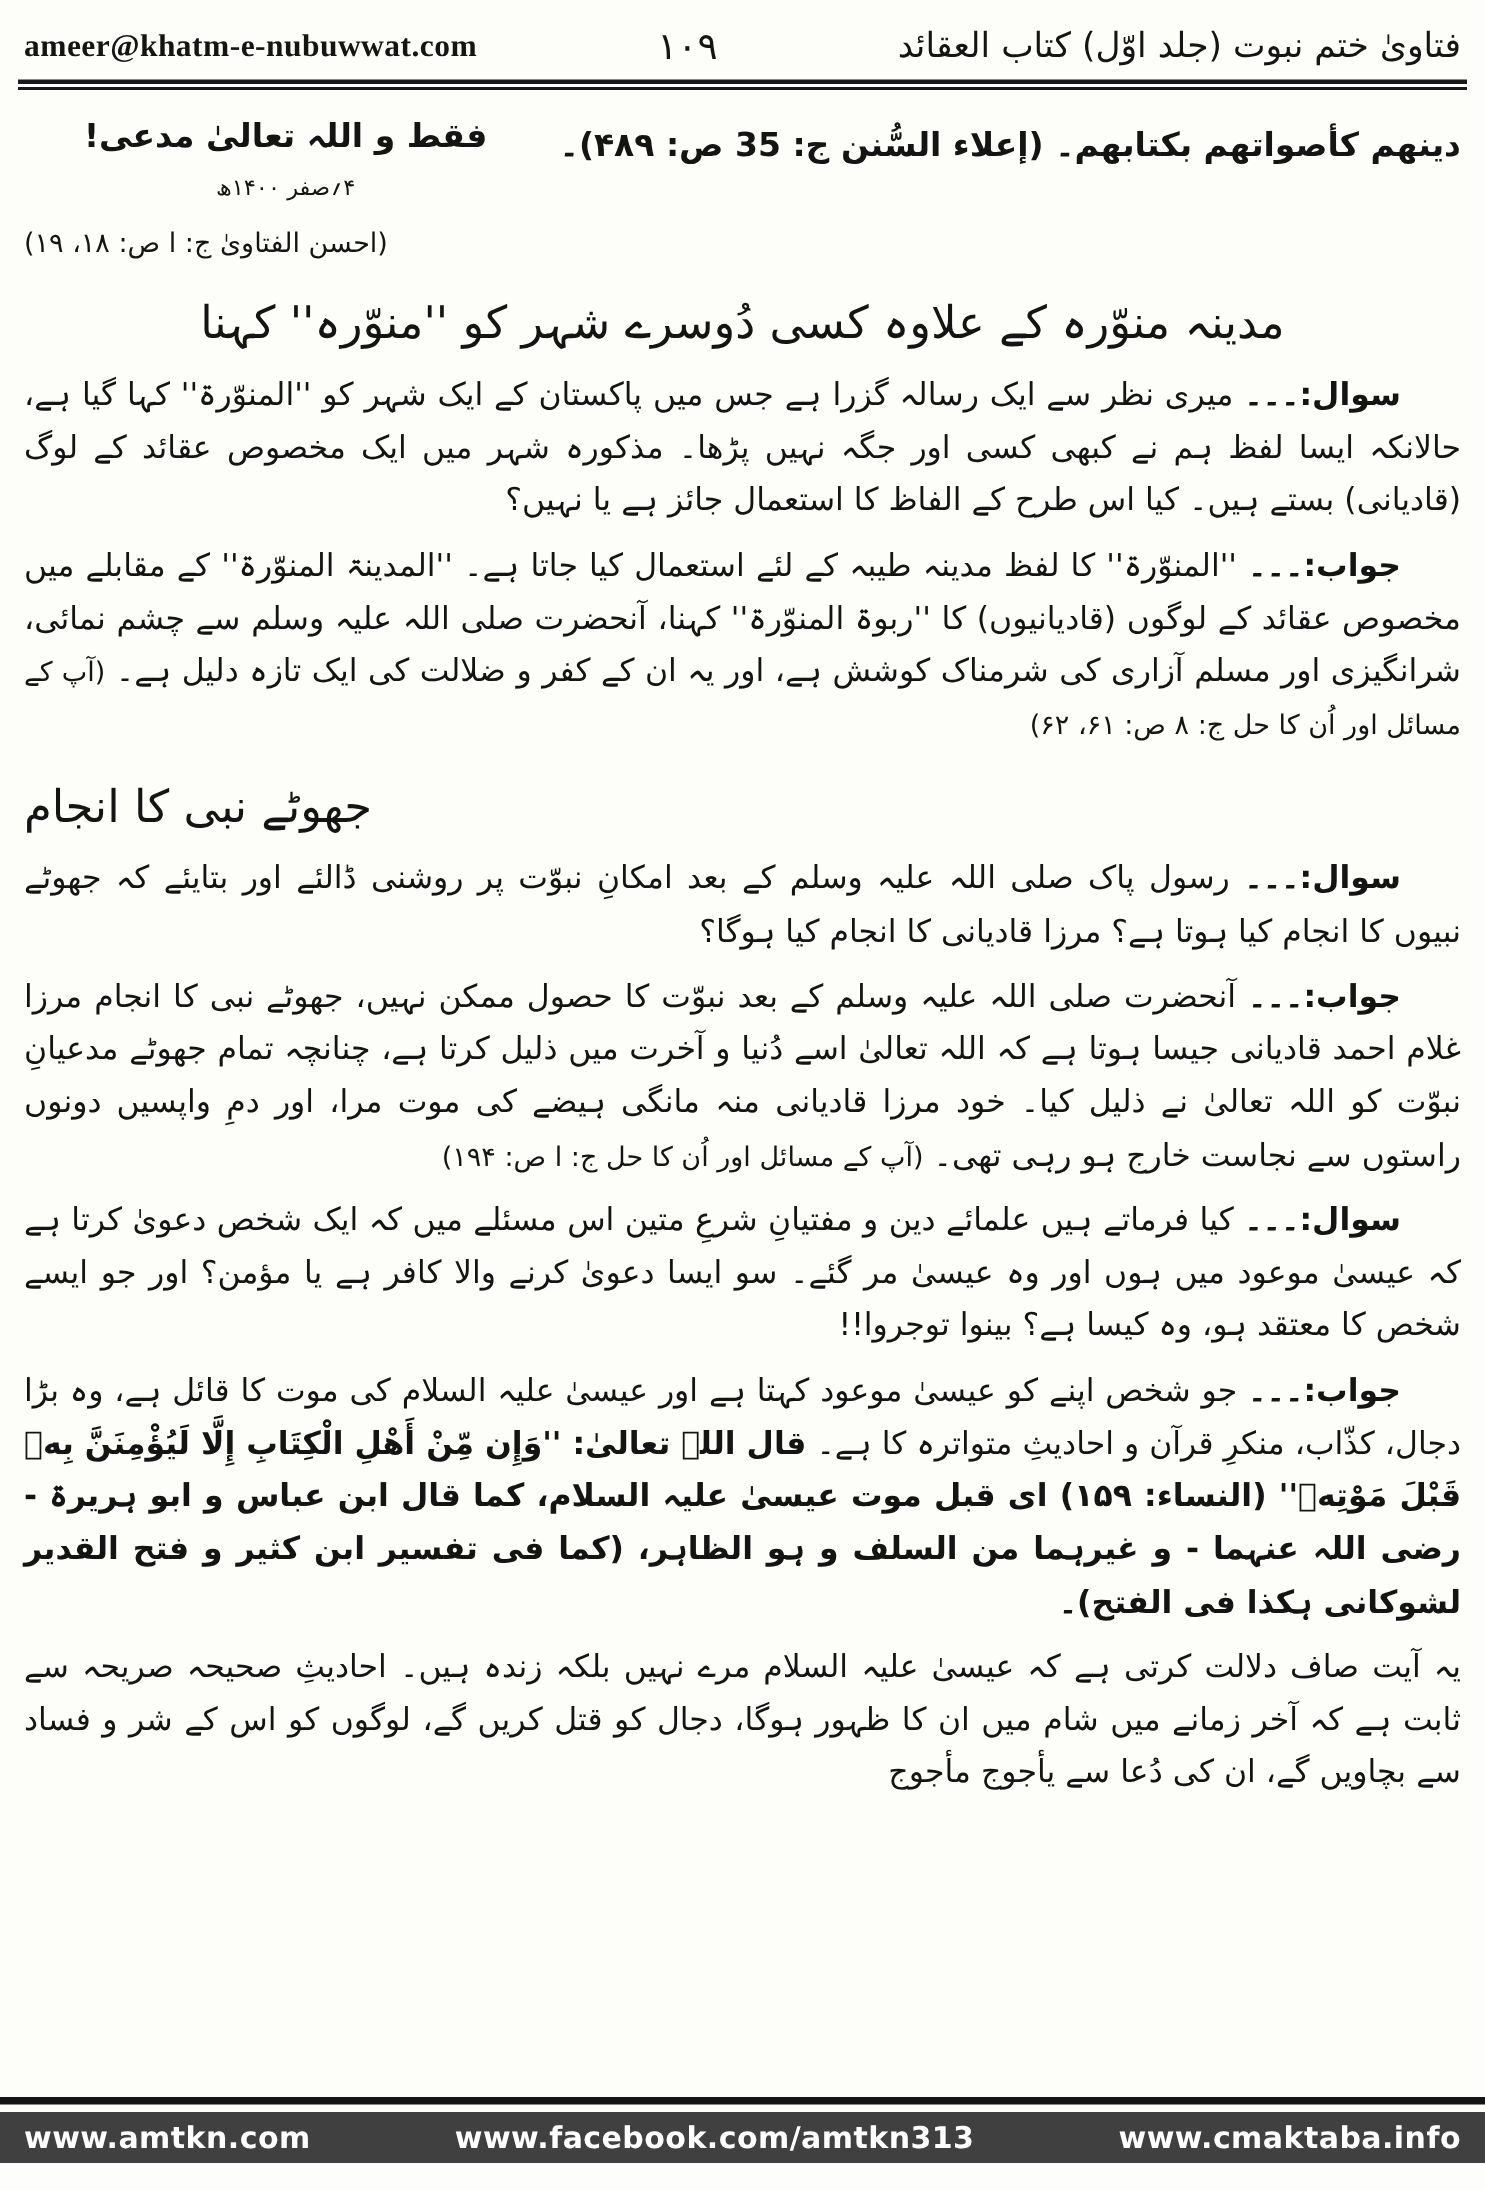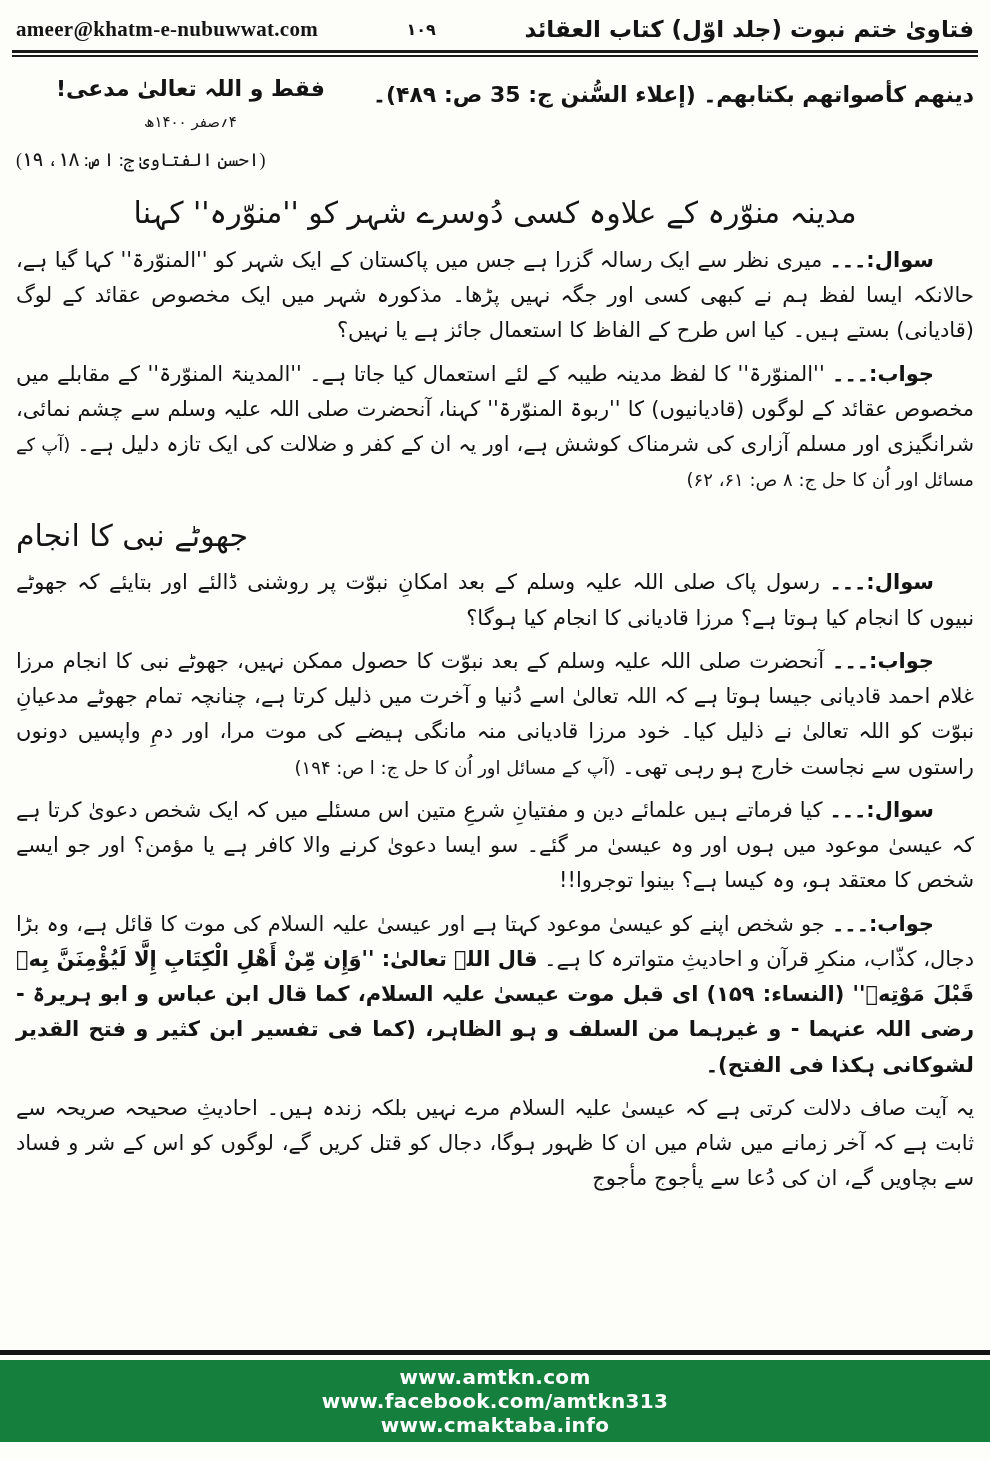--- a/index.html
+++ b/index.html
@@ -25,28 +25,28 @@
     align-items: center;
     padding: 16px 16px 8px 16px;
   }
   .header-email {
     font-family: "Liberation Serif", serif;
     font-weight: bold;
     font-size: 21px;
     letter-spacing: 0.3px;
   }
   .header-page-number {
-    font-size: 16px;
-    font-weight: bold;
+    font-size: 25px;
+    font-weight: normal;
     text-align: center;
   }
   .header-title {
     direction: rtl;
     font-size: 23px;
-    font-weight: bold;
+    font-weight: normal;
   }
   .double-rule {
     margin: 0 12px;
     height: 7px;
     border-top: 3px solid #1a1a1a;
     border-bottom: 2px solid #1a1a1a;
   }
 
   
   .page-body {
@@ -66,21 +66,20 @@
     font-size: 22px;
     padding-top: 6px;
   }
   .closing-col { text-align: center; padding-left: 40px; }
   .closing-note { font-weight: bold; font-size: 22px; }
   .closing-date { font-size: 15px; margin-top: 2px; }
   .prev-ref {
     text-align: left;
     font-size: 18px;
     margin: 10px 0 4px 0;
-    font-family: Liberation Serif, serif;
   }
 
   .section-heading {
     font-weight: normal;
     font-size: 30px;
     line-height: 1.45;
     margin: 16px 0 8px 0;
   }
   .section-heading.centered { text-align: center; }
   .section-heading.flush-left { text-align: left; }
@@ -96,30 +95,29 @@
     position: absolute;
     left: 0; right: 0; bottom: 18px;
   }
   .footer-rule {
     height: 5px;
     background: #141414;
     margin-bottom: 5px;
   }
   .footer-bar {
     direction: ltr;
-    background: #15803d;
+    background: #404040;
     color: #ffffff;
     display: flex;
     justify-content: space-between;
     align-items: center;
     padding: 5px 16px;
     font-weight: bold;
     font-size: 20px;
     letter-spacing: 0.3px;
-    flex-direction: column;
   }
   .footer-url { white-space: nowrap; }
 </style>
 </head>
 <body>
 
 <div class="page">
 
   <header class="page-header">
     <div class="header-email">ameer@khatm-e-nubuwwat.com</div>

